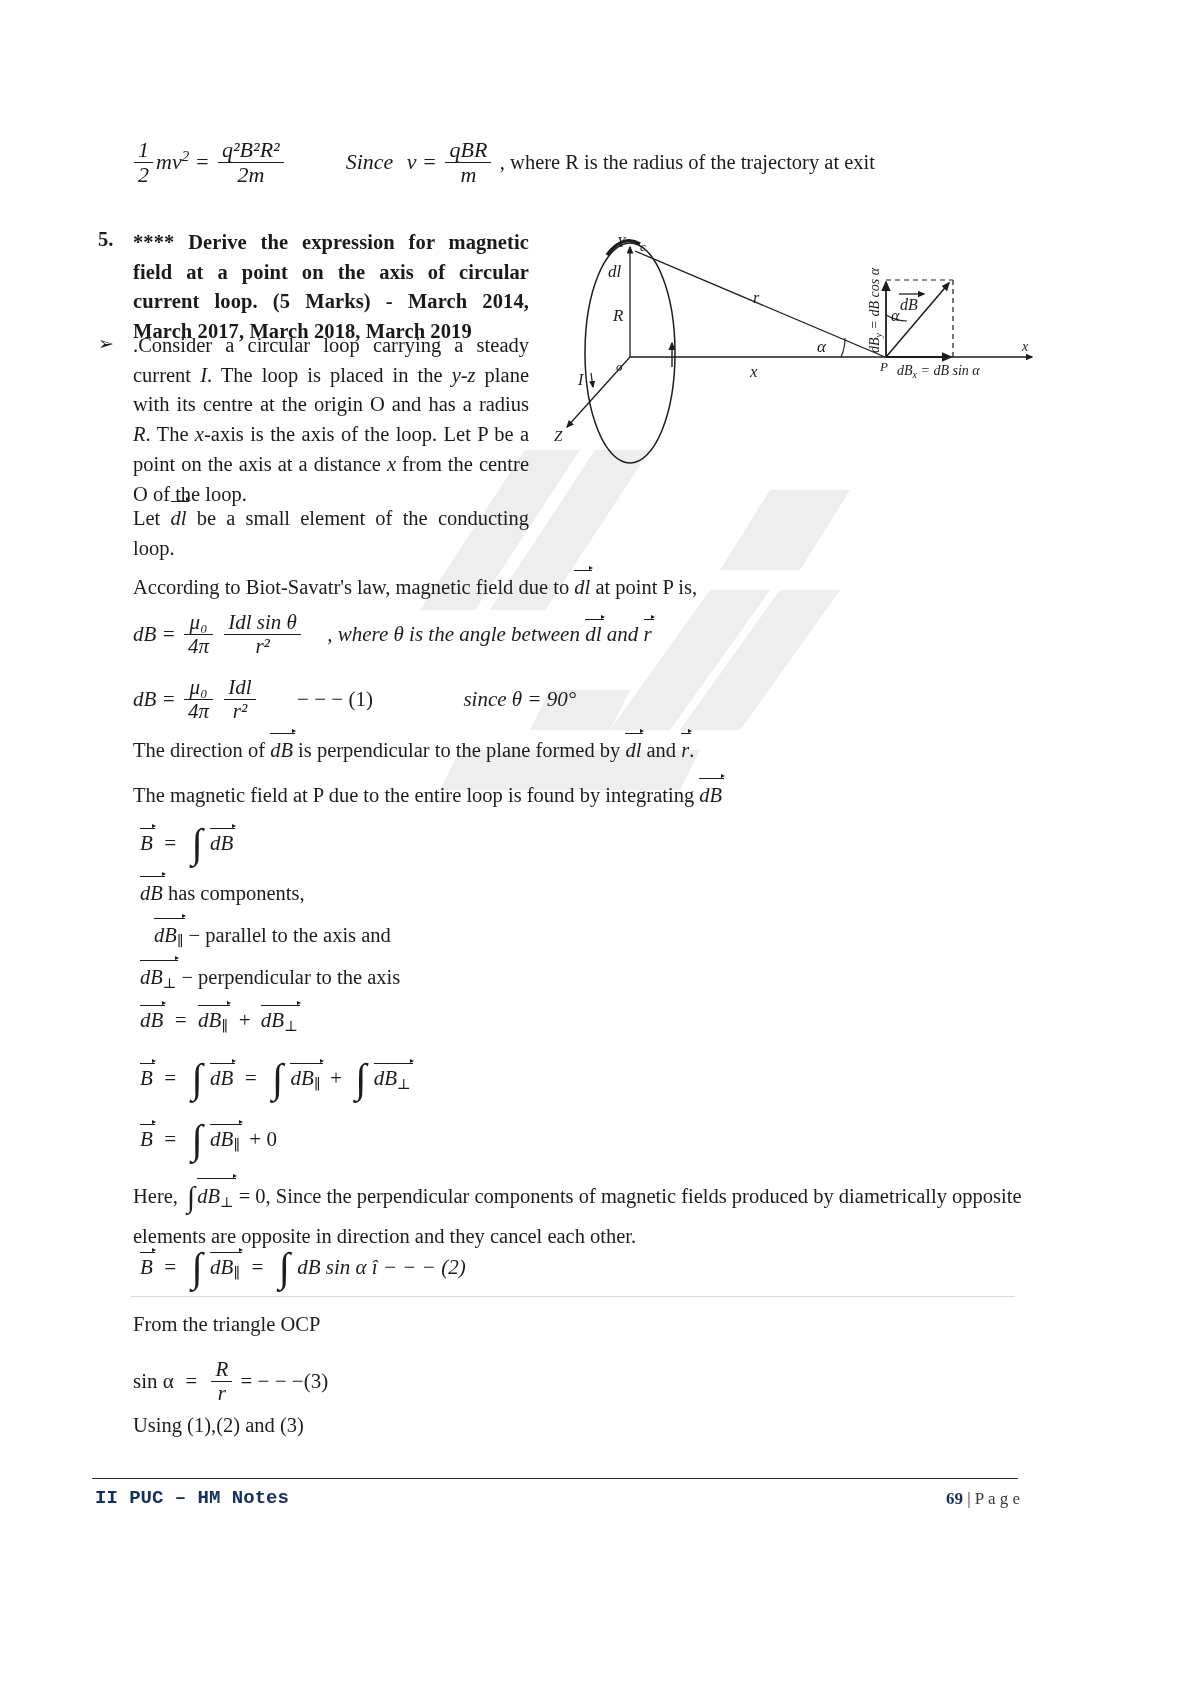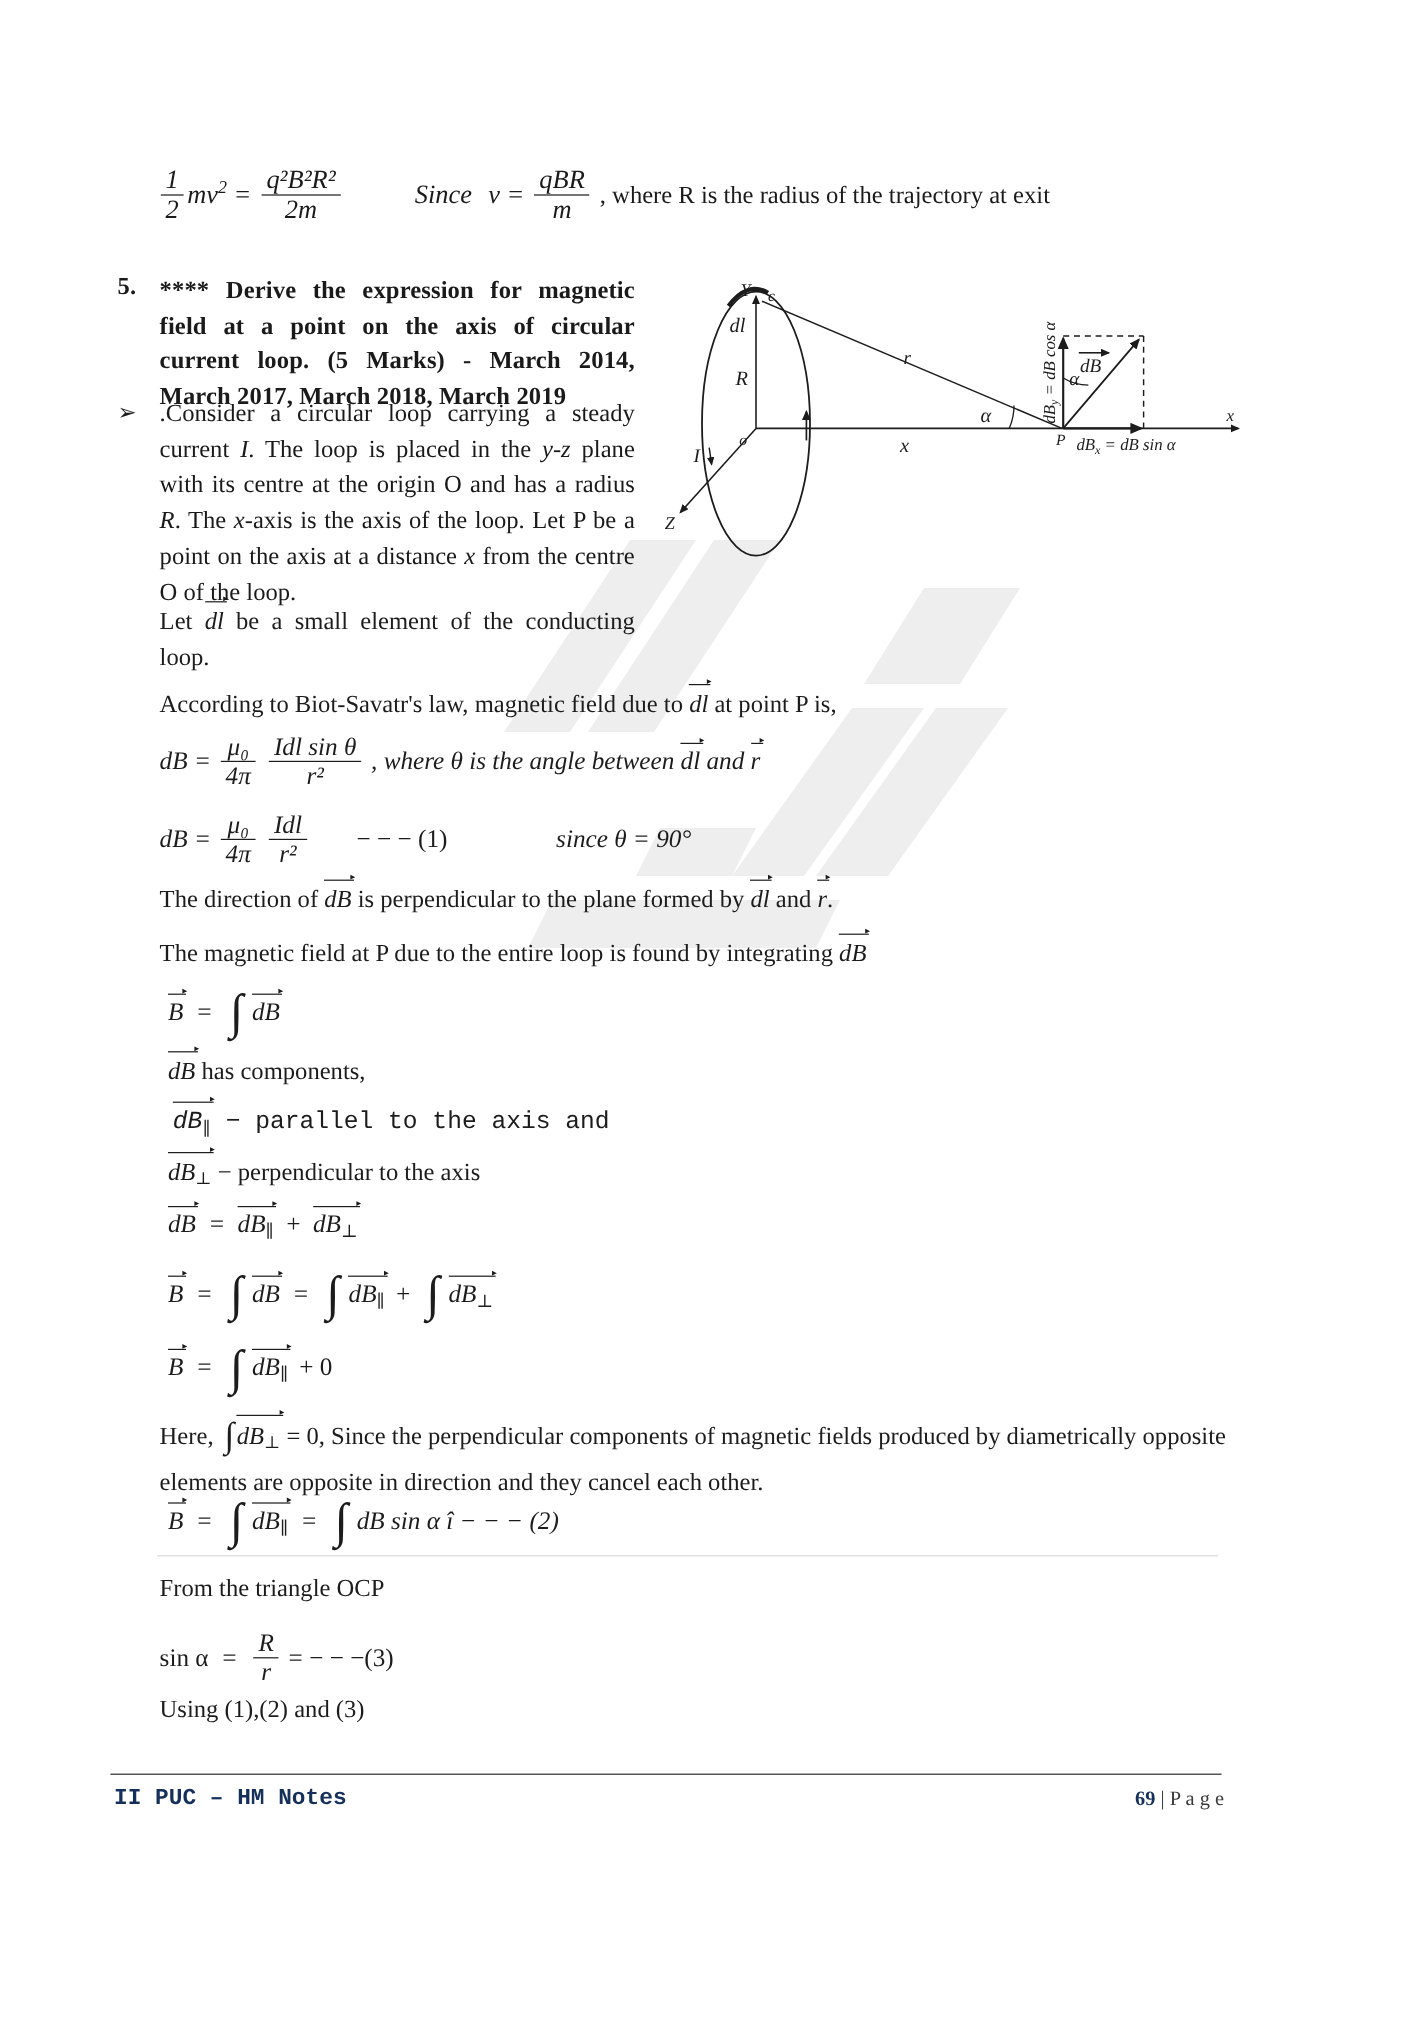--- a/index.html
+++ b/index.html
@@ -317,21 +317,21 @@
     <span>dB</span>
     <span>=</span>
     <span class="frac">
       <span class="num">μ₀</span>
       <span class="den">4π</span>
     </span>
     <span class="frac">
       <span class="num">Idl sin θ</span>
       <span class="den">r²</span>
     </span>
-    <span style="margin-left:0">, where θ is the angle between </span><span class="vec">dl</span><span> and </span><span class="vec">r</span>
+    <span style="margin-left:18px">, where θ is the angle between </span><span class="vec">dl</span><span> and </span><span class="vec">r</span>
   </div>
 
   <div class="eqline" style="position:absolute; left:133px; top:678px;">
     <span>dB</span>
     <span>=</span>
     <span class="frac">
       <span class="num">μ₀</span>
       <span class="den">4π</span>
     </span>
     <span class="frac">
@@ -356,21 +356,21 @@
     <span class="vec">B</span>
     <span style="margin:0 5px">=</span>
     <span class="intg">∫</span>
     <span class="vec">dB</span>
   </div>
 
   <div class="para" style="left:140px; top:878px;">
     <span class="vec">dB</span><span> has components,</span>
   </div>
 
-  <div class="para" style="left:144px; top:920px;font-family:Liberation Mono, monospace;">
+  <div class="para" style="left:154px; top:920px;">
     <span class="vec"><span>dB</span><span class="sub">∥</span></span><span> − parallel to the axis and</span>
   </div>
 
   <div class="para" style="left:140px; top:962px;">
     <span class="vec"><span>dB</span><span class="sub">⊥</span></span><span> − perpendicular to the axis</span>
   </div>
 
   <div class="eqline" style="position:absolute; left:140px; top:1007px;">
     <span class="vec">dB</span>
     <span style="margin:0 5px">=</span>

